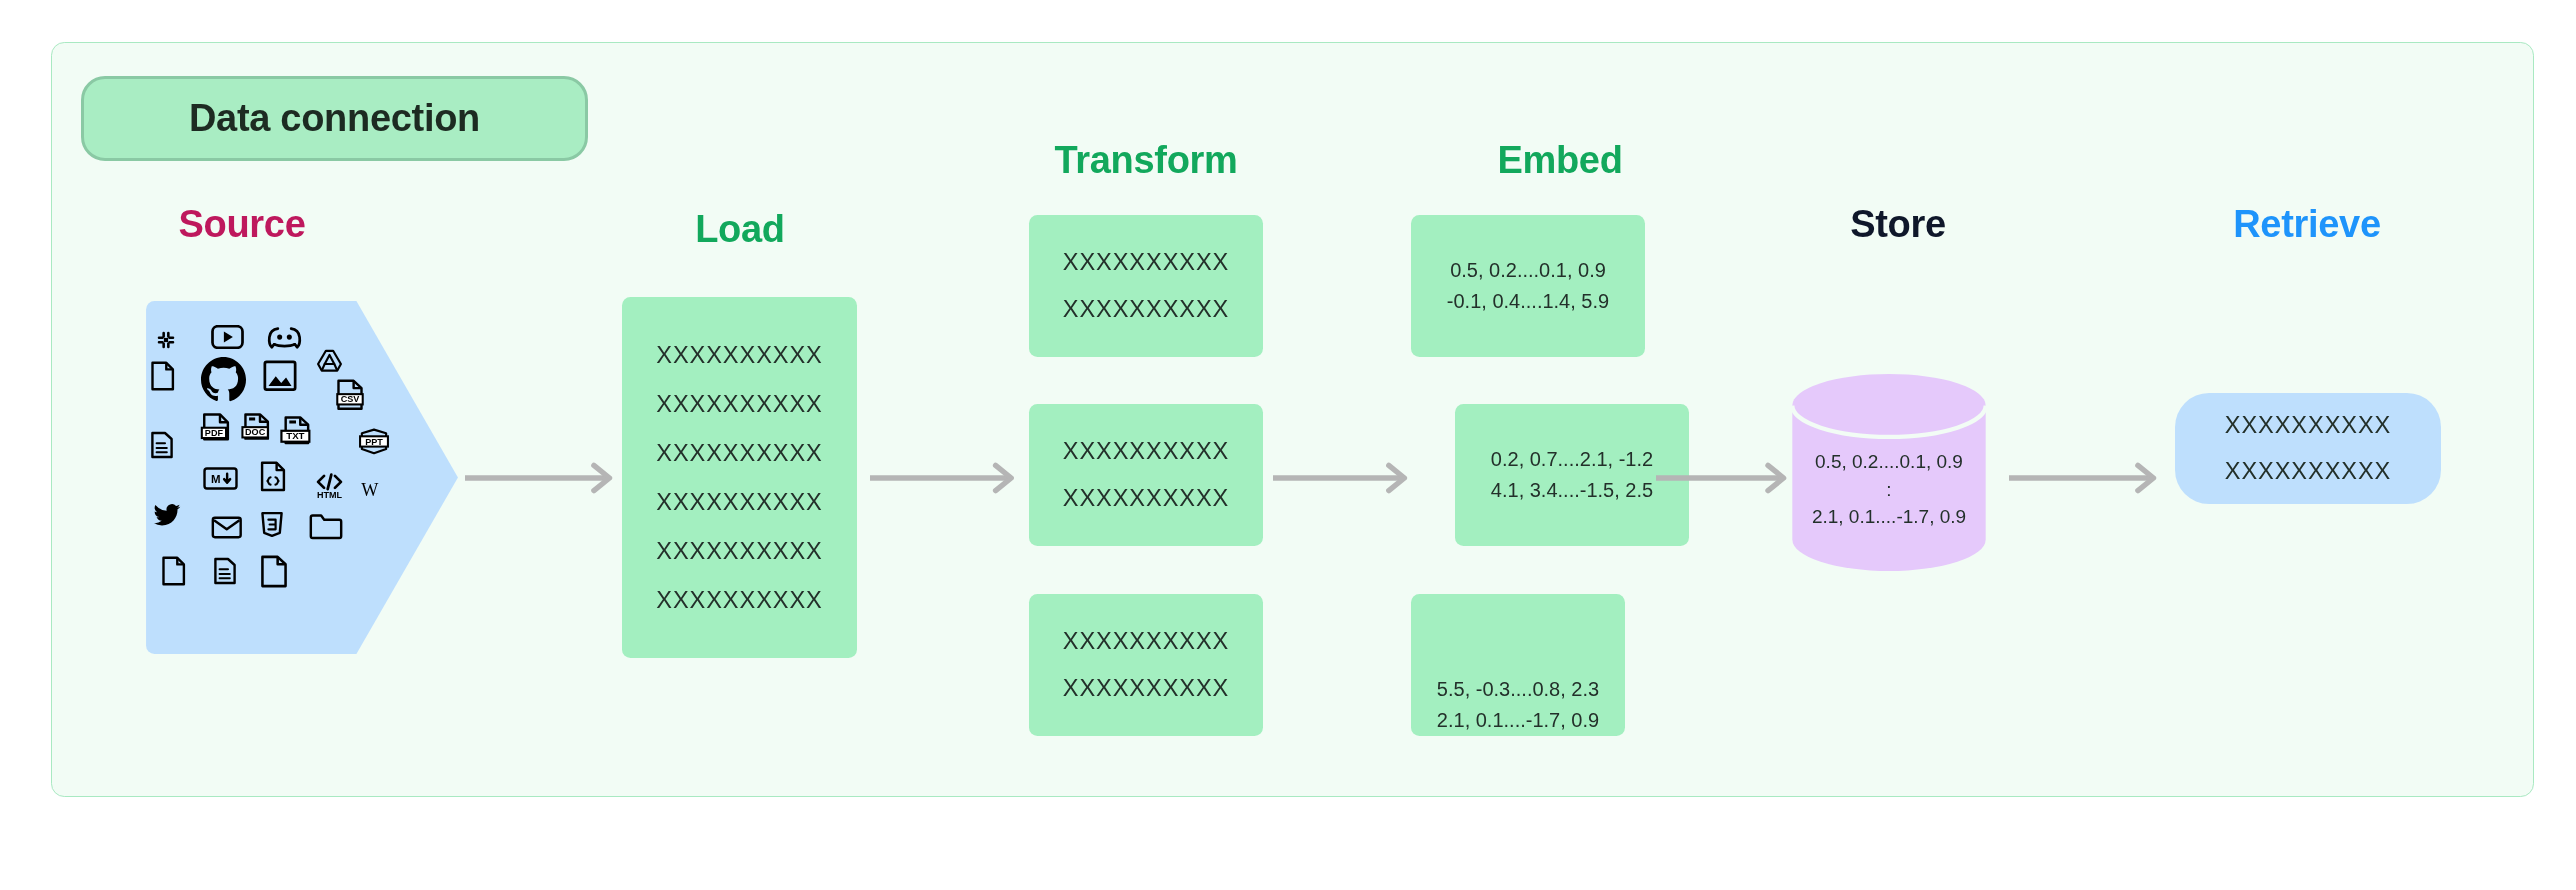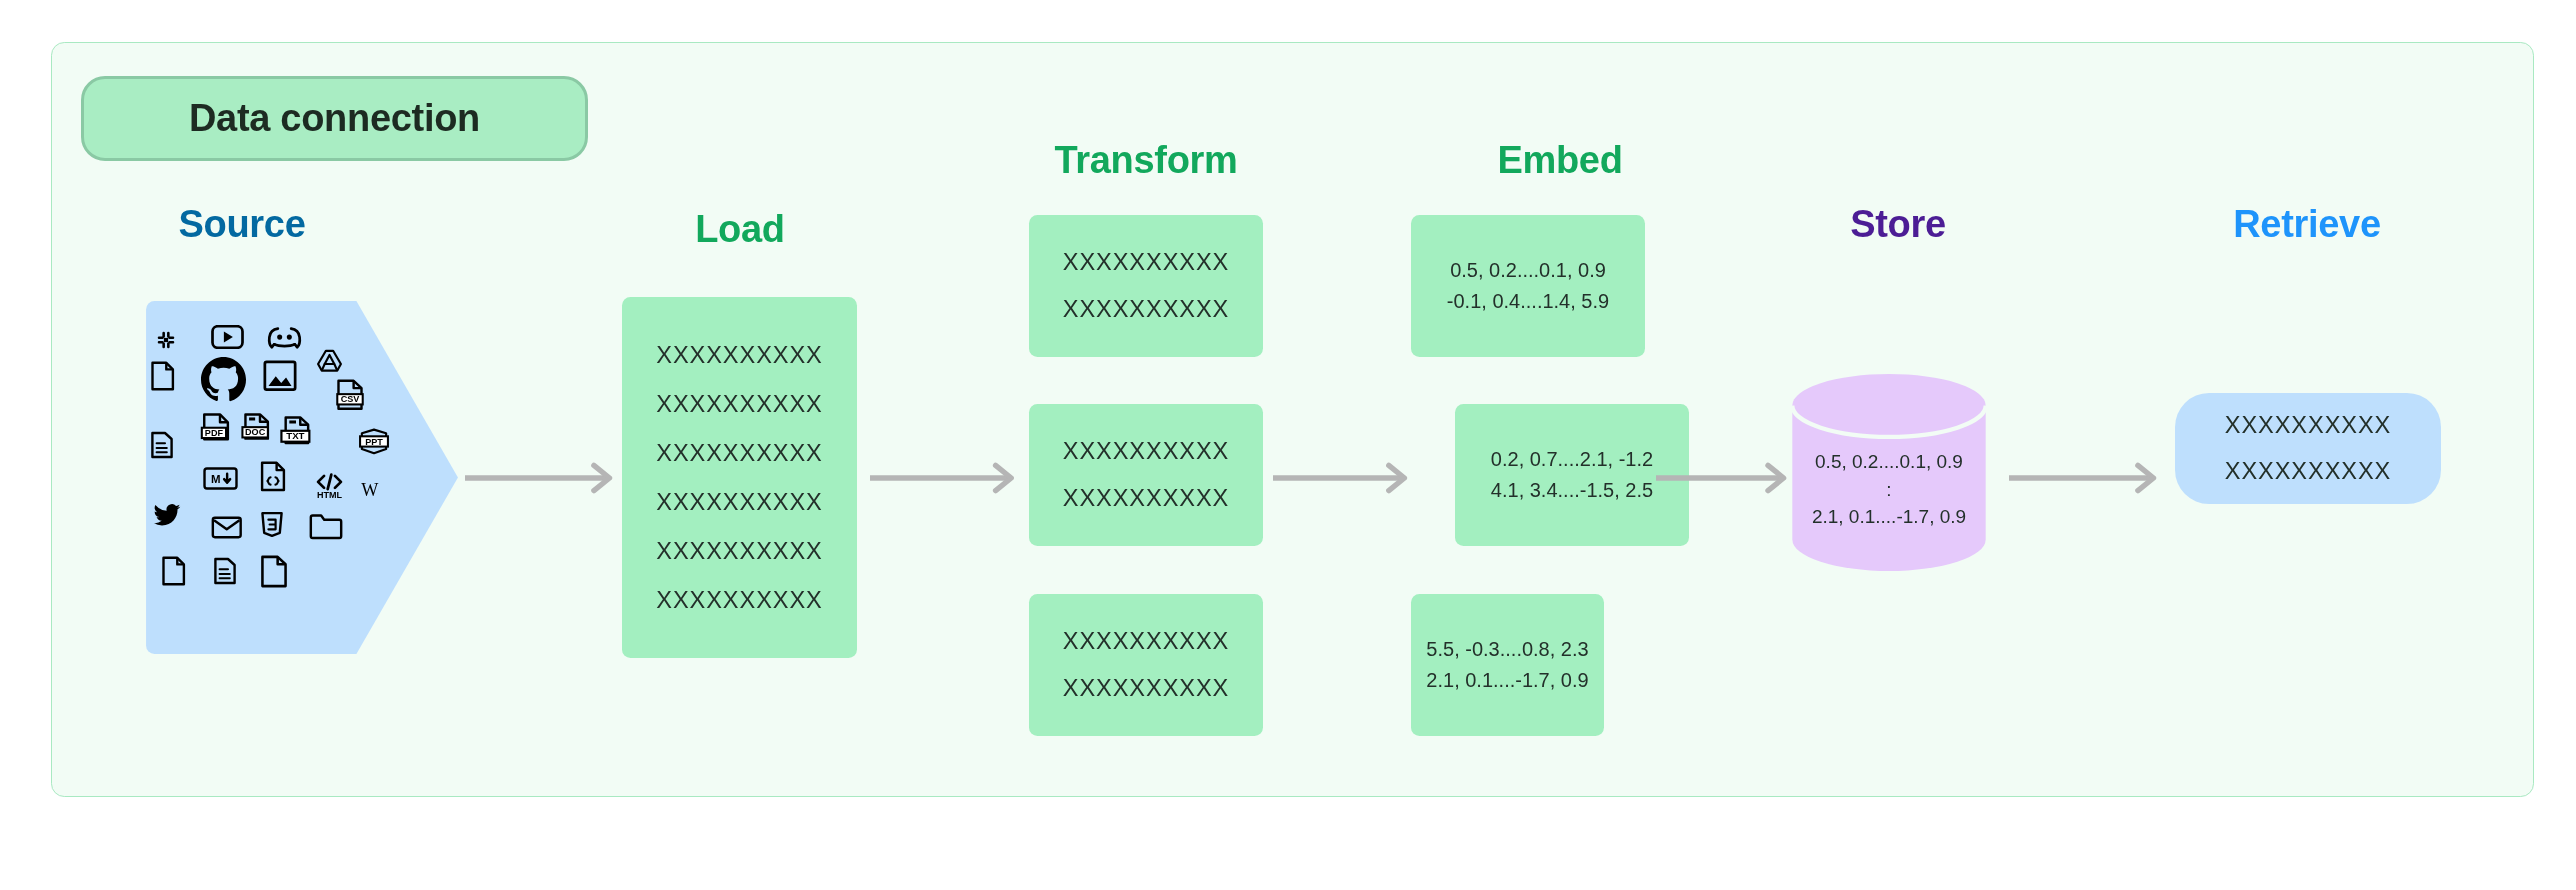--- a/index.html
+++ b/index.html
@@ -84,29 +84,29 @@
 <body>
 
 <div id="canvas">
 
   <div class="panel"></div>
 
   <div class="badge">
     <span class="badge-text">Data connection</span>
   </div>
 
-  <div class="stage-label" style="left:242px;top:203px;color:#0369a1;">Source</div>
+  <div class="stage-label" style="left:242px;top:203px;color:#be185d;">Source</div>
 
   <div class="stage-label" style="left:740px;top:208px;color:#12A85C;">Load</div>
 
   <div class="stage-label" style="left:1146px;top:139px;color:#12A85C;">Transform</div>
 
   <div class="stage-label" style="left:1524px;top:139px;color:#12A85C;margin-left:36px;">Embed</div>
 
-  <div class="stage-label" style="left:1898px;top:203px;color:#4c1d95;">Store</div>
+  <div class="stage-label" style="left:1898px;top:203px;color:#0f172a;">Store</div>
 
   <div class="stage-label" style="left:2307px;top:203px;color:#1E94FB;">Retrieve</div>
 
   <div class="source-shape">
     <svg viewBox="0 0 516 584" xmlns="http://www.w3.org/2000/svg">
       <path d="M14,0 H348 L516,292 L348,584 H14 A14,14 0 0,1 0,570 V14 A14,14 0 0,1 14,0 Z" fill="#BEDFFD"></path>
     </svg>
   </div>
 
   <div class="icon-grid">
@@ -341,21 +341,21 @@
   <div class="gbox em-box" style="left:1411px;top:215px;width:234px;height:142px;">
     <span class="line">0.5, 0.2....0.1, 0.9</span>
     <span class="line">-0.1, 0.4....1.4, 5.9</span>
   </div>
 
   <div class="gbox em-box" style="left:1411px;top:404px;width:234px;height:142px;margin-left:44px;">
     <span class="line">0.2, 0.7....2.1, -1.2</span>
     <span class="line">4.1, 3.4....-1.5, 2.5</span>
   </div>
 
-  <div class="gbox em-box" style="left:1411px;top:594px;width:193px;height:142px;">
+  <div class="gbox em-box" style="left:1411px;top:594px;width:214px;height:142px;justify-content:flex-end;">
     <span class="line">5.5, -0.3....0.8, 2.3</span>
     <span class="line">2.1, 0.1....-1.7, 0.9</span>
   </div>
 
   <div class="arrow" style="left:1656px;top:457px;">
     <svg width="134" height="42" viewBox="0 0 222 70">
       <path d="M0 35 H204" stroke="#B5B5B5" stroke-width="9" stroke-linecap="round" fill="none"></path>
       <path d="M186 14 L212 35 L186 56" stroke="#B5B5B5" stroke-width="9" stroke-linecap="round" stroke-linejoin="round" fill="none"></path>
     </svg>
   </div>

